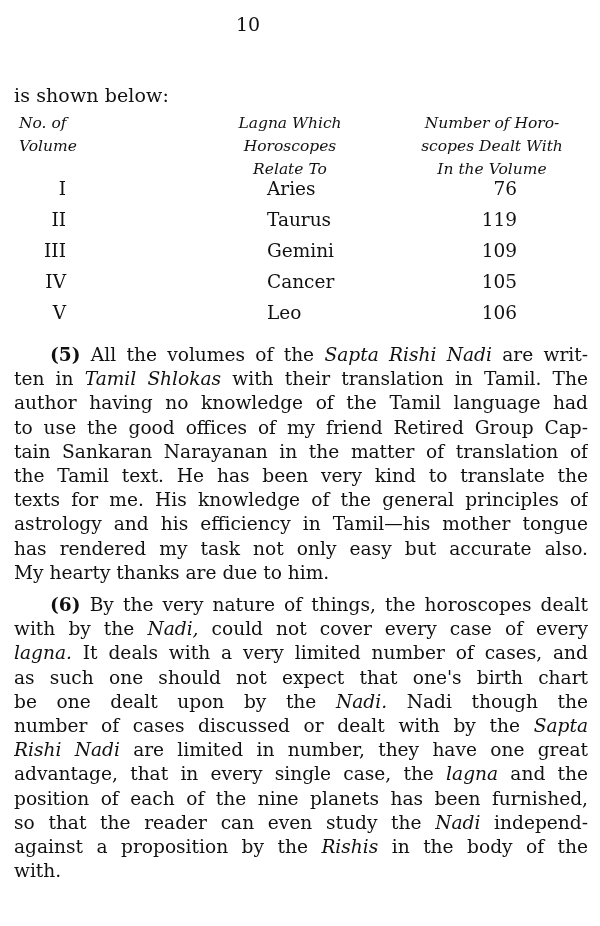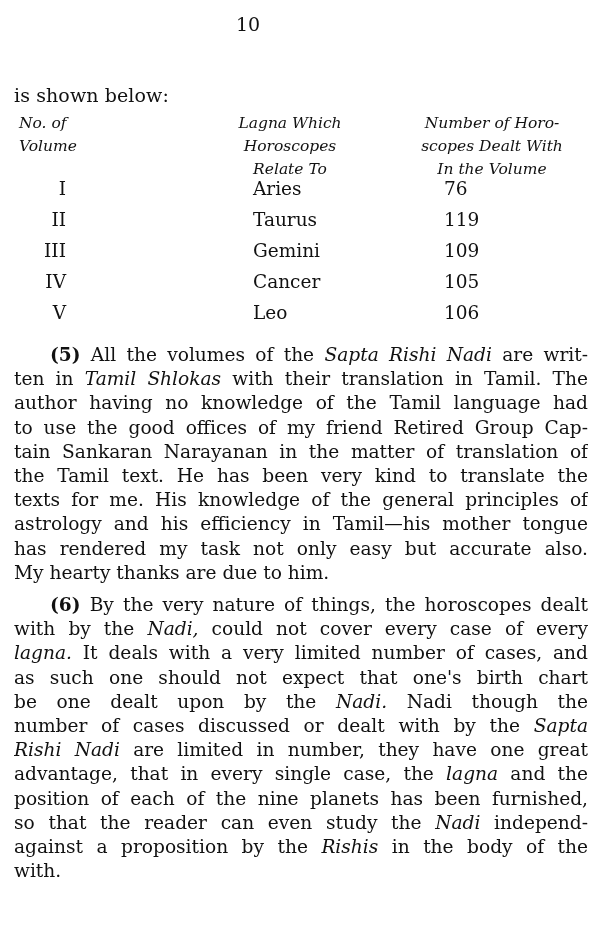--- a/index.html
+++ b/index.html
@@ -64,28 +64,28 @@
       line-height: 28px;
     }
     .td-vol {
       position: absolute;
       left: 20px;
       width: 46px;
       text-align: right;
     }
     .td-lagna {
       position: absolute;
-      left: 253px;
+      left: 267px;
       text-align: left;
     }
     .td-count {
       position: absolute;
-      left: 444px;
+      left: 420px;
       width: 97px;
-      text-align: left;
+      text-align: right;
     }
     .para {
       position: absolute;
       left: 14px;
       width: 574px;
       font-size: 18.6px;
       line-height: 24.2px;
       text-align: justify;
     }
     .para .line {

